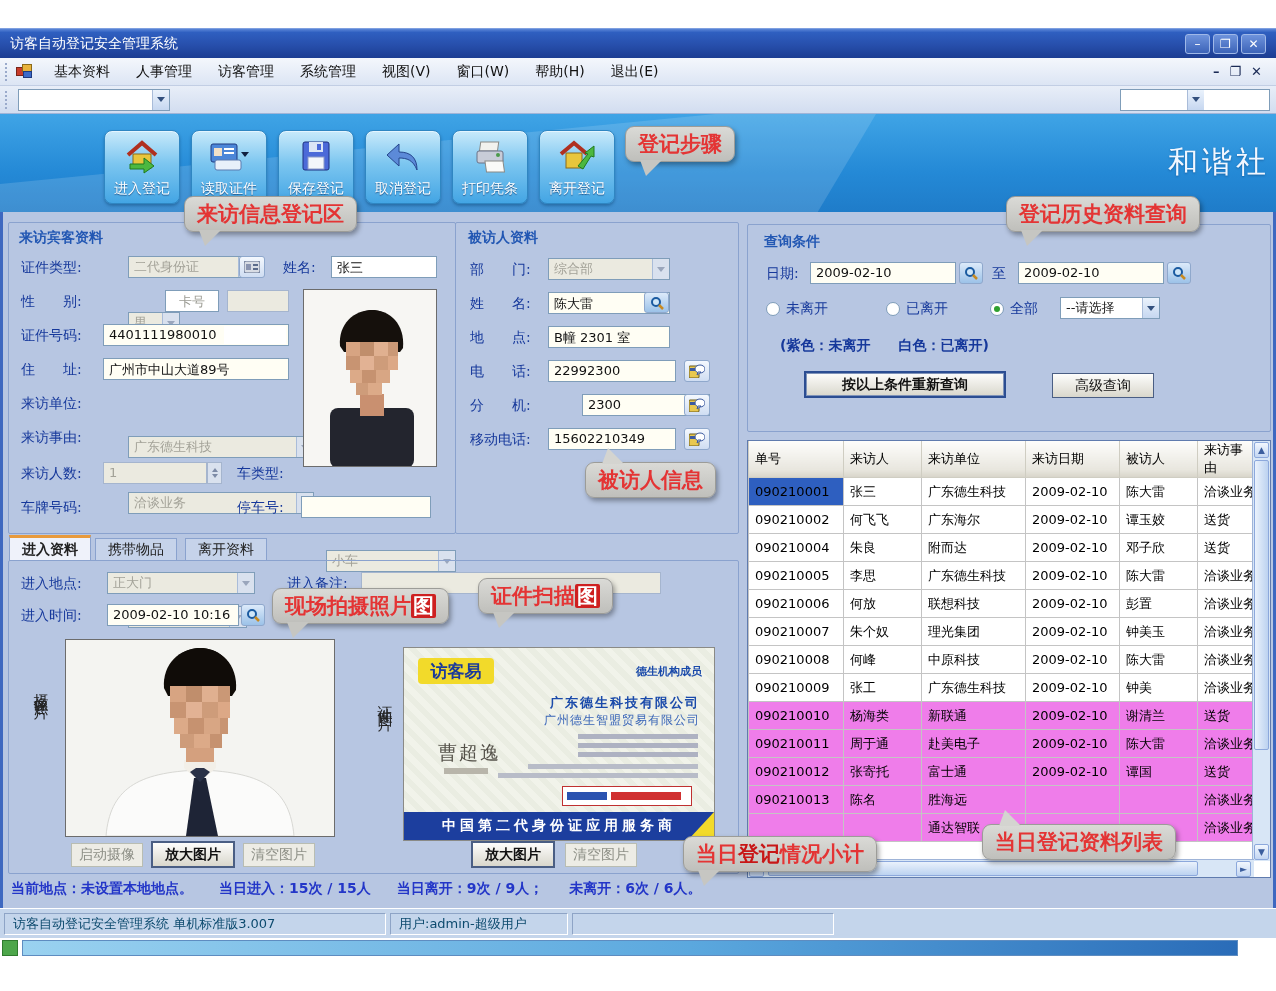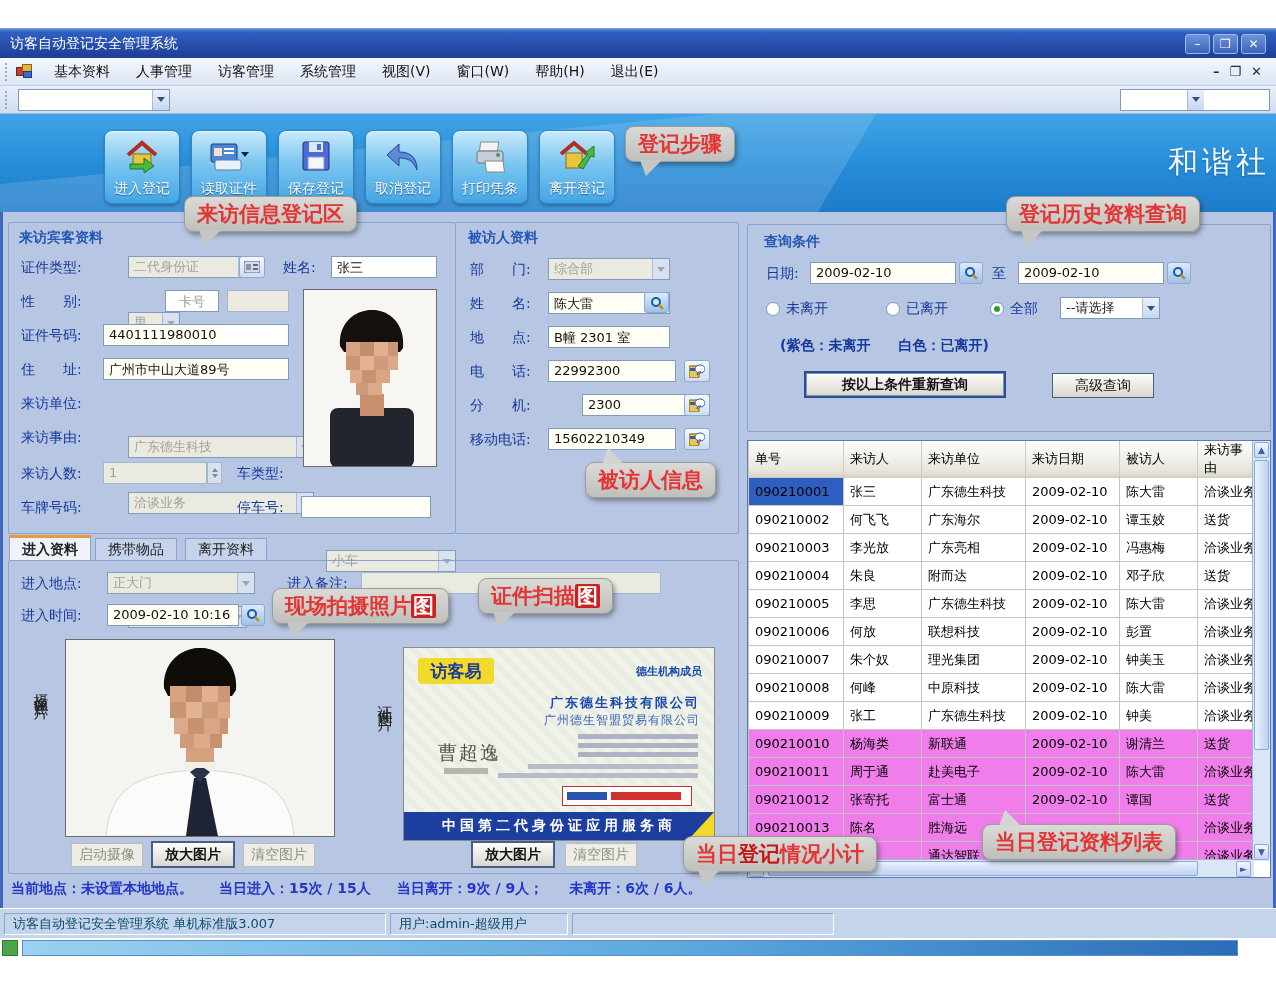--- a/index.html
+++ b/index.html
@@ -447,28 +447,20 @@
   </tr>
             <tr>
     <td>090210002</td>
               <td>何飞飞</td>
               <td>广东海尔</td>
               <td>2009-02-10</td>
               <td>谭玉姣</td>
               <td>送货</td>
   </tr>
             <tr>
-    <td>090210003</td>
-              <td>李光放</td>
-              <td>广东亮相</td>
-              <td>2009-02-10</td>
-              <td>冯惠梅</td>
-              <td>洽谈业务</td>
-  </tr>
-            <tr>
     <td>090210004</td>
               <td>朱良</td>
               <td>附而达</td>
               <td>2009-02-10</td>
               <td>邓子欣</td>
               <td>送货</td>
   </tr>
             <tr>
     <td>090210005</td>
               <td>李思</td>

